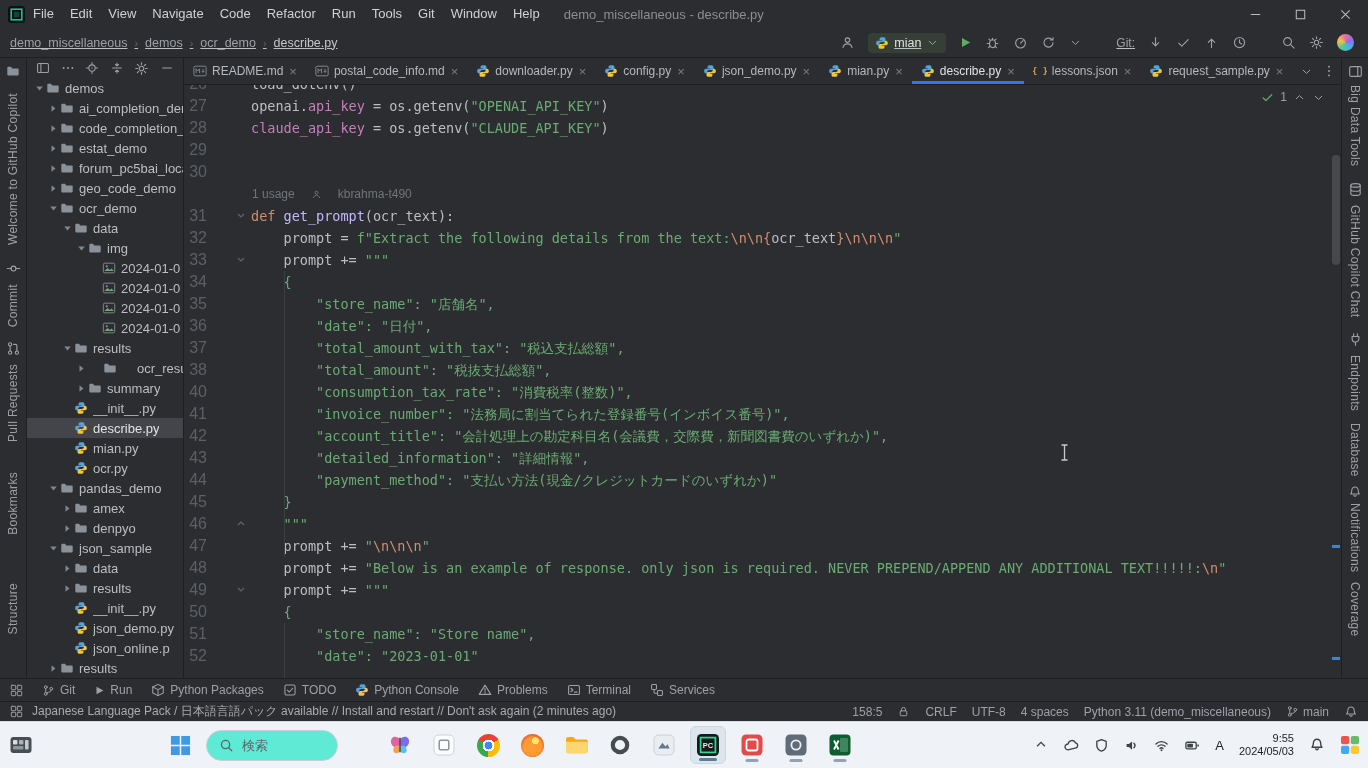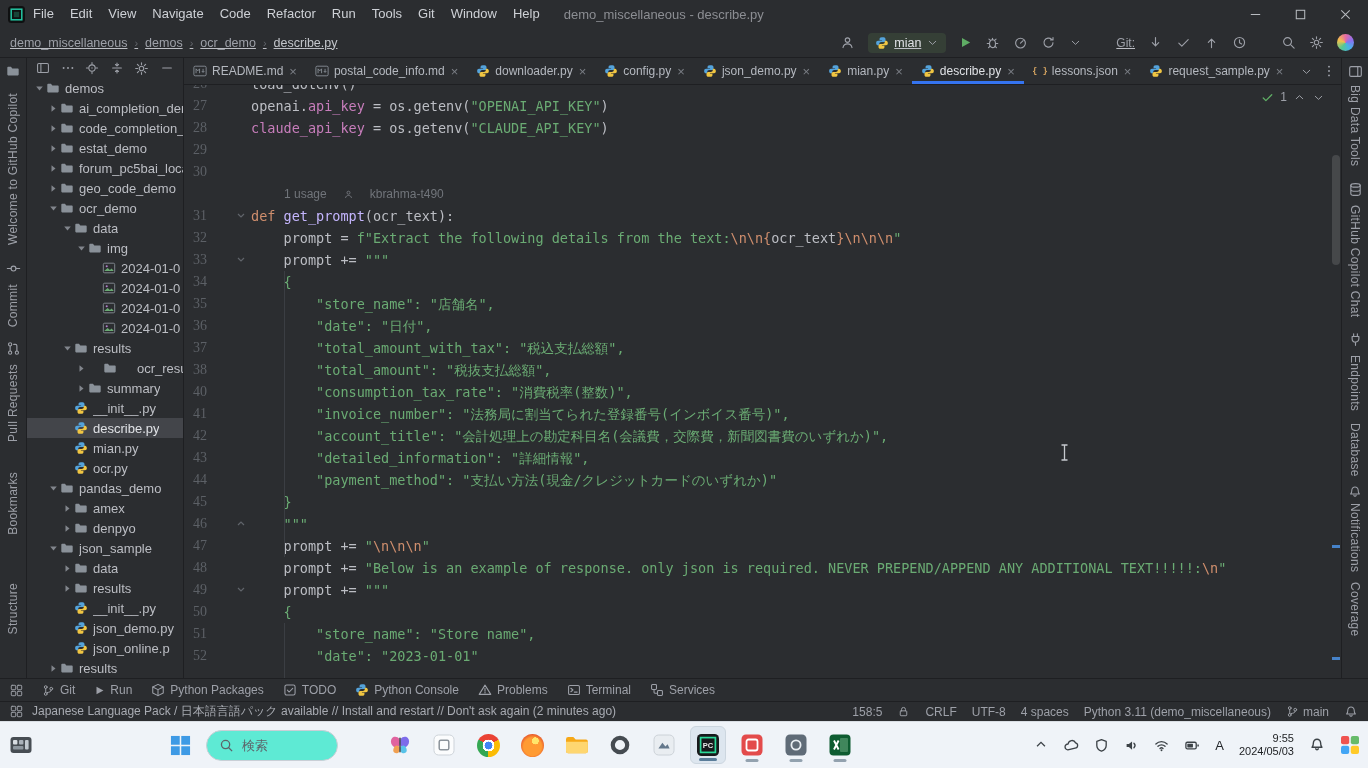--- a/index.html
+++ b/index.html
@@ -51,25 +51,25 @@
   .tab{display:flex;align-items:center;gap:5px;padding:0 9px;position:relative;cursor:default;white-space:nowrap;}
   .tab.active{color:#dfe1e5;}
   .tab.active::after{content:"";position:absolute;left:0;right:0;bottom:0;height:3px;background:#3574f0;}
   .tab .close{color:#7b7f86;font-size:13px;line-height:1;margin-left:1px;}
   .tab-extra{margin-left:auto;display:flex;align-items:center;gap:9px;padding:0 8px;}
 
   .editor{position:relative;flex:1;overflow:hidden;background:#2b2d30;}
   .code{position:absolute;top:-12px;left:0;right:12px;}
   .crow{height:22px;display:flex;align-items:center;}
   .gutter{width:67px;flex:none;position:relative;display:flex;align-items:center;height:22px;}
-  .lnum{width:23px;text-align:right;color:#5c6066;font-size:14px;font-family:Liberation Serif, serif;}
+  .lnum{width:23px;text-align:right;color:#5c6066;font-size:16px;font-family:Liberation Sans, sans-serif;}
   .fold{position:absolute;right:5px;top:6px;}
   pre.codeline{margin:0;white-space:pre;line-height:22px;font-family:"DejaVu Sans Mono",monospace;font-size:13.5px;color:#bcbec4;}
   .tok-d{color:#bcbec4}.tok-k{color:#cf8e6d}.tok-s{color:#6aab73}.tok-e{color:#cf8e6d}.tok-f{color:#c4b5fd}.tok-v{color:#c77dbb}
-  .hint{display:flex;align-items:center;gap:16px;font-size:12px;color:#71757b;margin-left:100px;}
+  .hint{display:flex;align-items:center;gap:16px;font-size:12px;color:#71757b;margin-left:68px;}
   .guide{position:absolute;width:1px;background:#3b3e43;}
   .inspect{position:absolute;top:5px;right:16px;display:flex;align-items:center;gap:6px;font-size:12px;color:#9da0a8;}
   .vscroll{position:absolute;right:1px;top:70px;width:8px;height:110px;border-radius:4px;background:rgba(255,255,255,.13);}
   .smark{position:absolute;right:1px;width:8px;height:3px;background:#4682c8;}
   .ibeam{position:absolute;left:876px;top:359px;}
 
   
   .bottombar{height:23px;flex:none;display:flex;align-items:center;gap:19px;padding:0 10px;border-top:1px solid #1e1f22;font-size:12px;color:#9da0a8;}
   .bb-item{display:flex;align-items:center;gap:5px;cursor:default;}
   .statusbar{height:20px;flex:none;display:flex;align-items:center;border-top:1px solid #1e1f22;font-size:12px;color:#9da0a8;padding:0 10px;}

